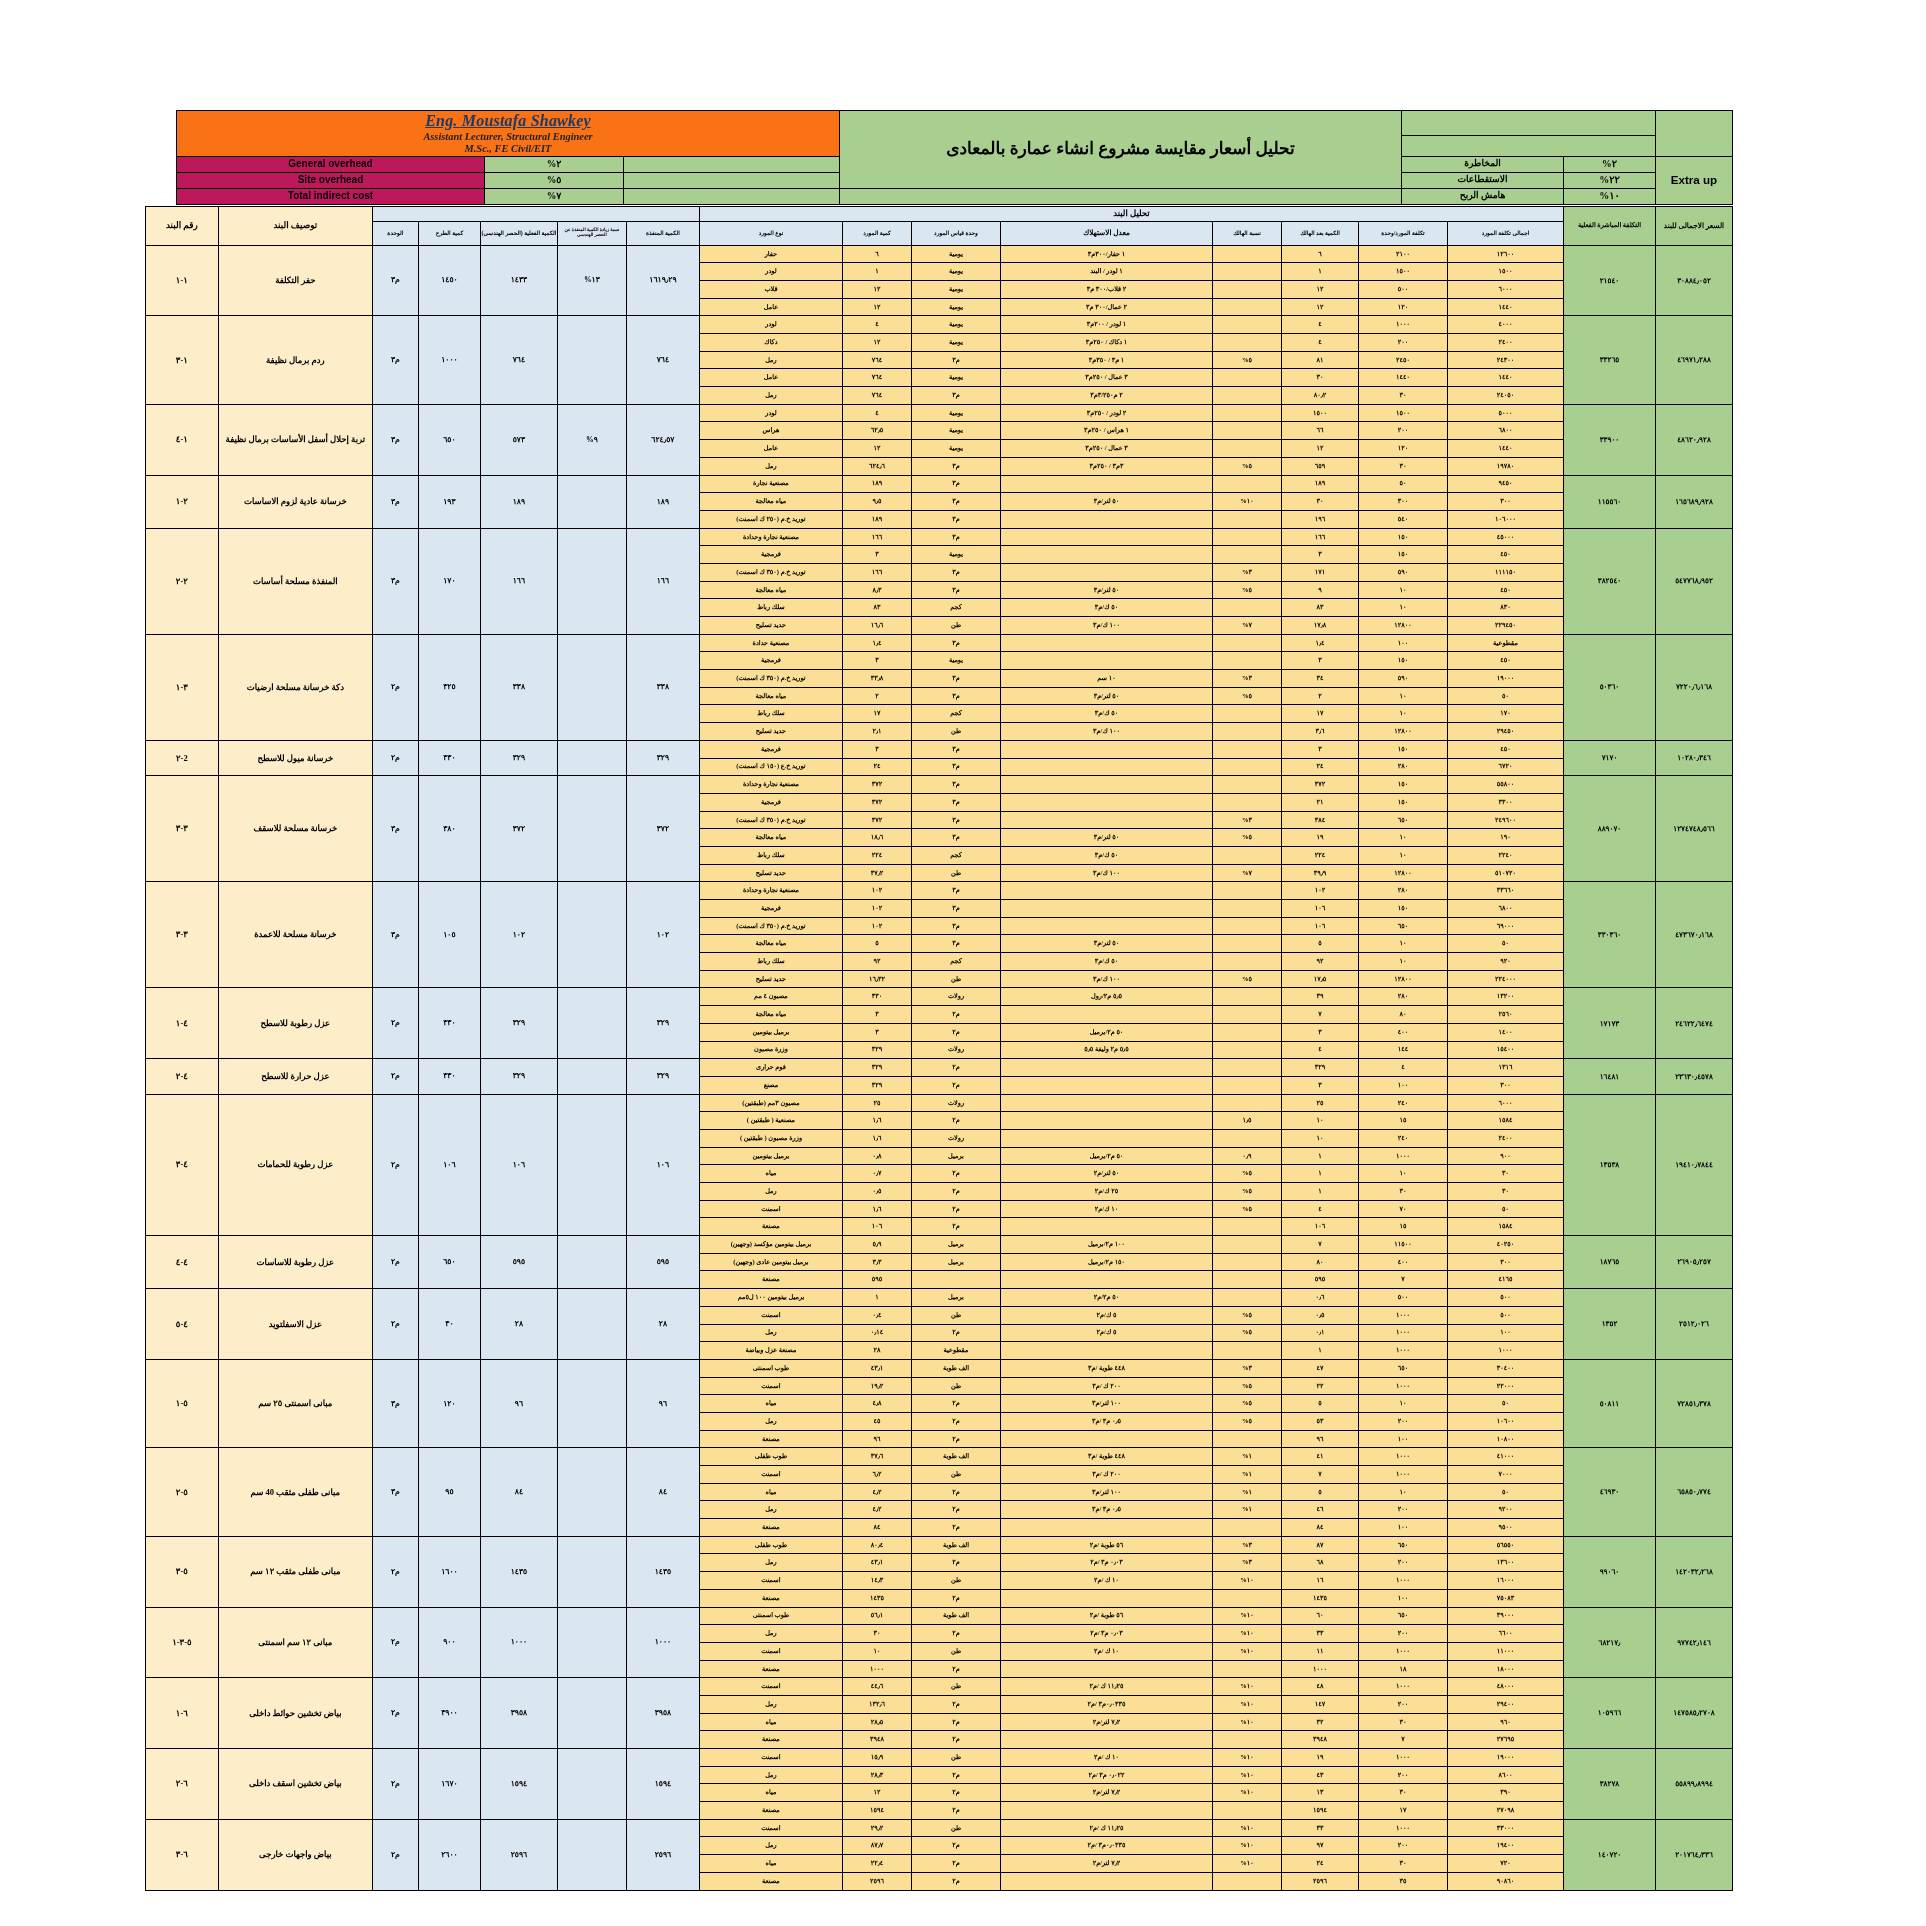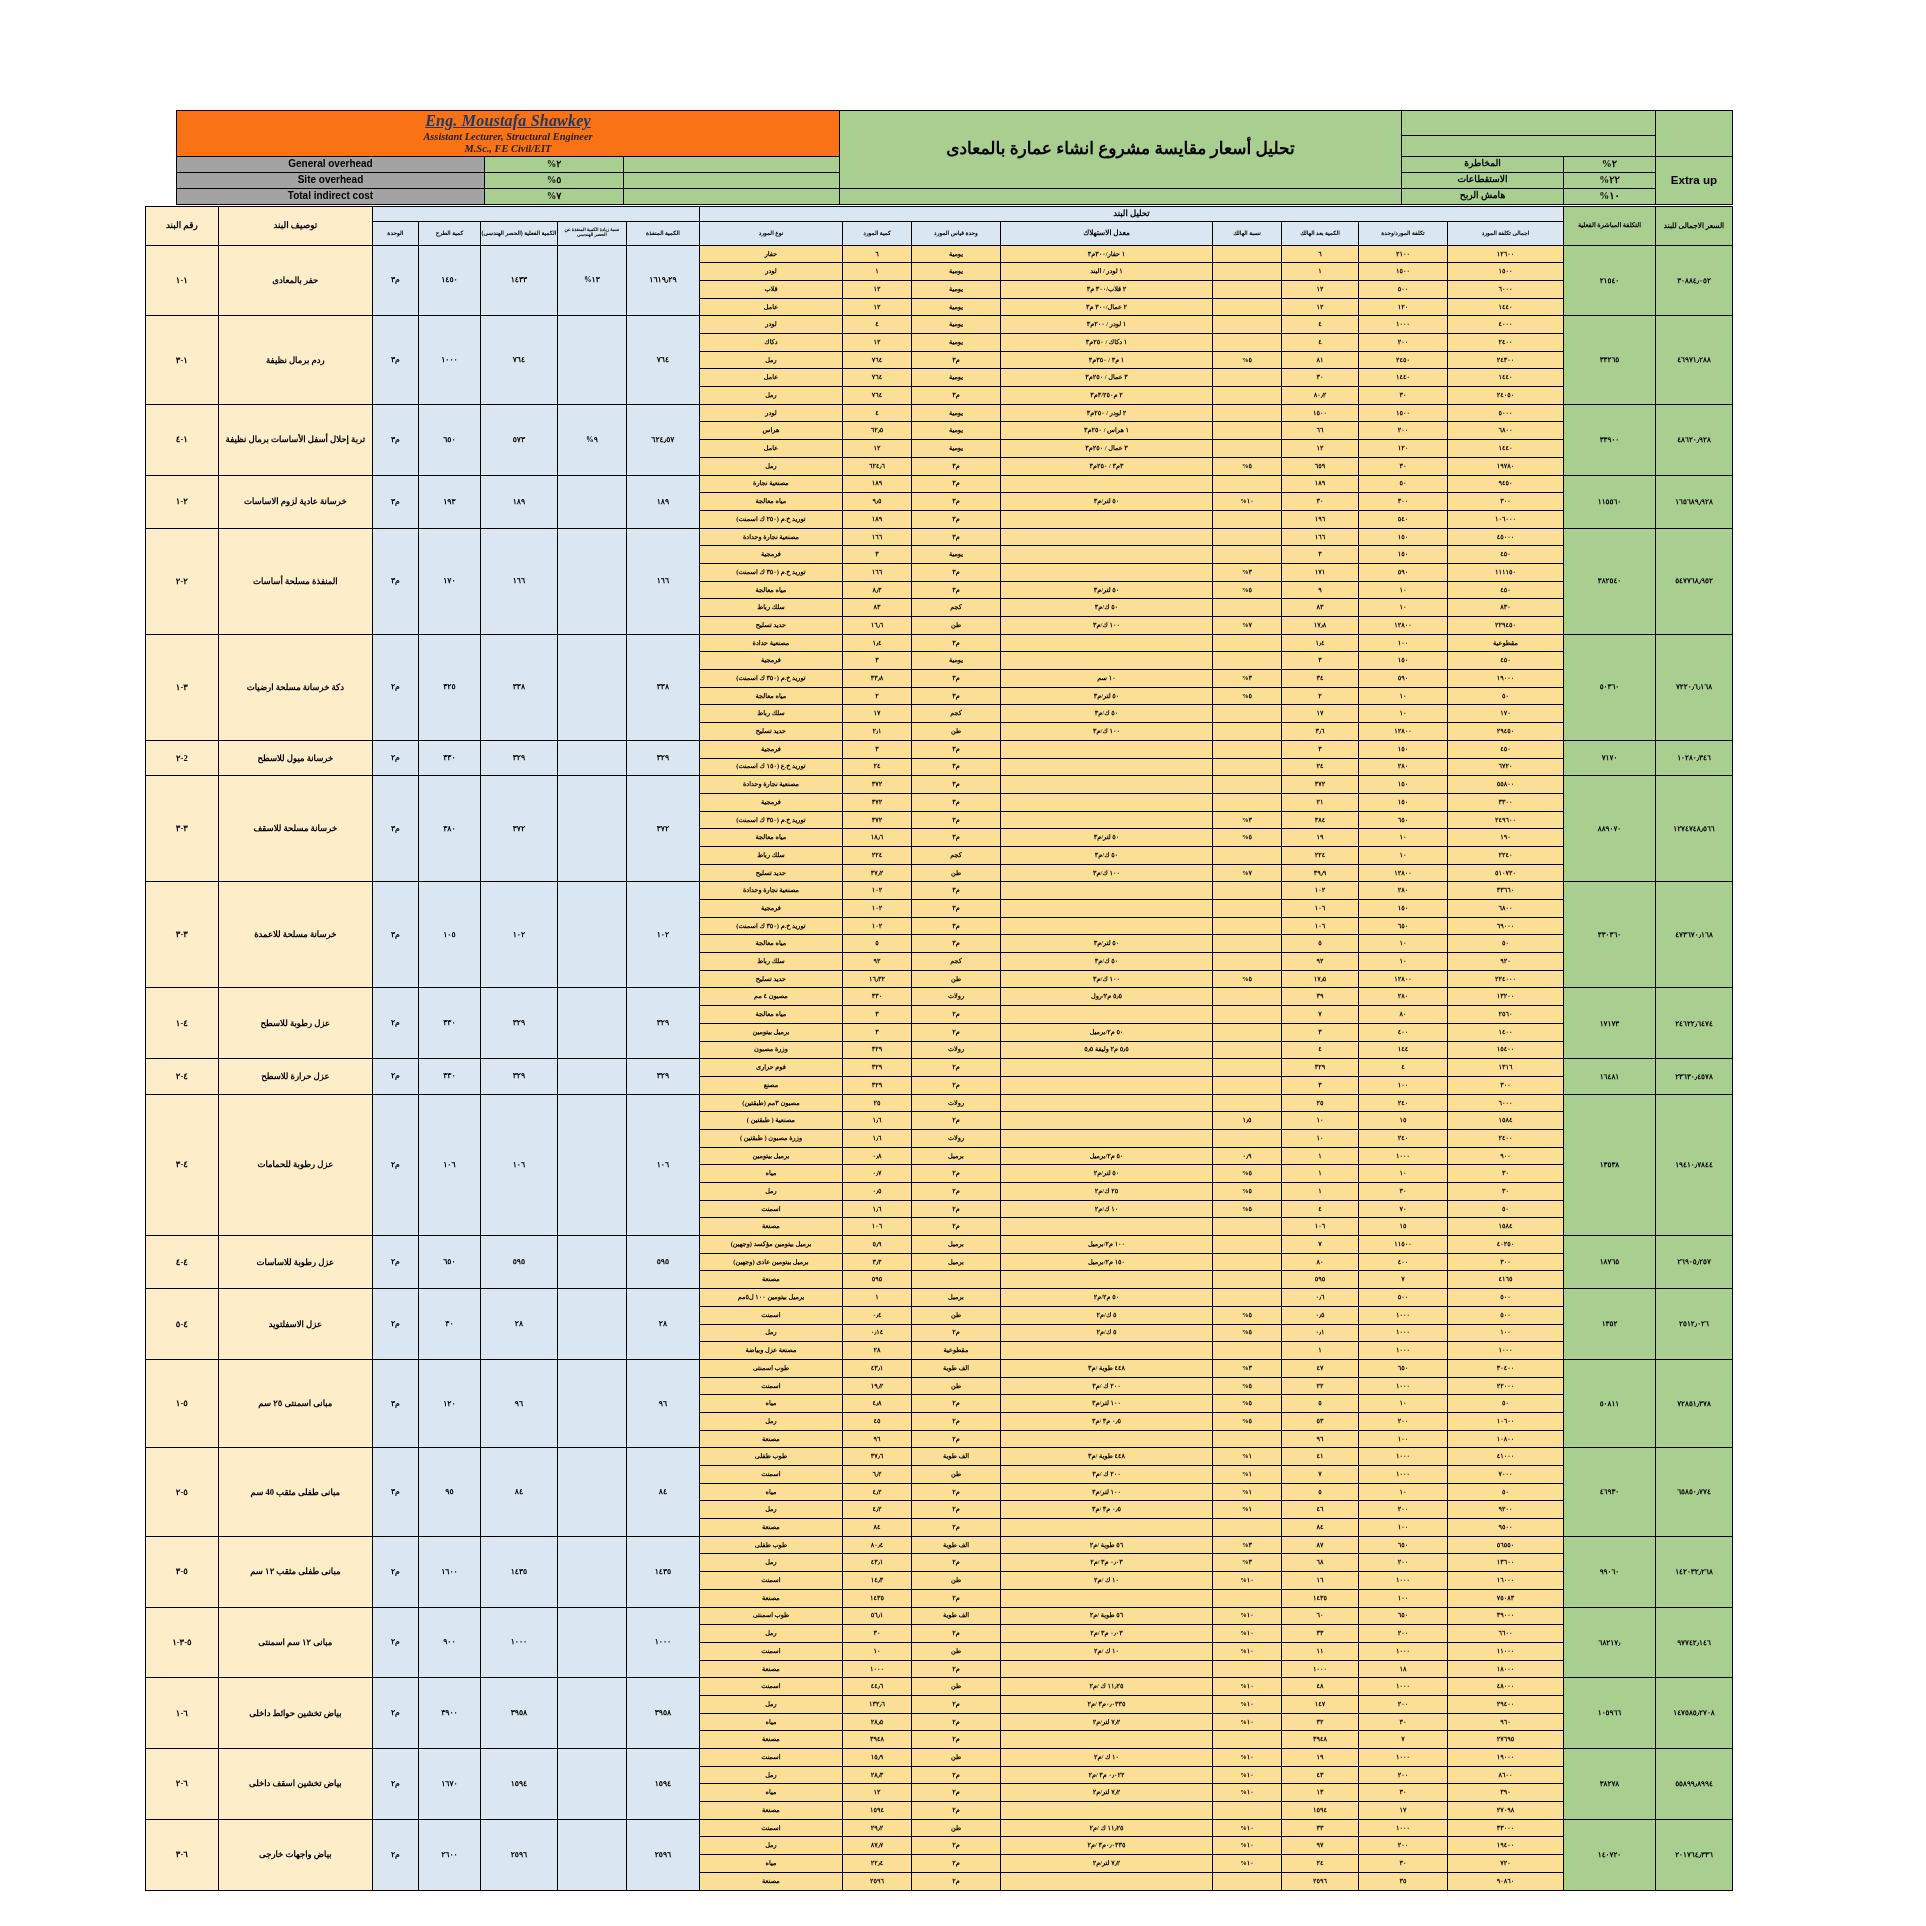--- a/index.html
+++ b/index.html
@@ -28,21 +28,21 @@
     font-size:17px;font-weight:bold;text-align:center;}
   .hdr-left-pct{font-size:10px;}
   .hdr-left-lbl{font-size:9.2px;}
   .extra-up{font-size:11.6px;font-family:"Liberation Sans",sans-serif;}
   .eng-box{background:#f97316;text-align:center;padding:2.3px 0 0.8px 0;}
   .eng-name{font-family:"Liberation Serif",serif;font-style:italic;font-weight:bold;
     color:#1f3864;font-size:16px;text-decoration:underline;letter-spacing:0.2px;}
   .eng-sub{font-family:"Liberation Serif",serif;font-style:italic;font-weight:bold;
     color:#222;font-size:10.4px;margin-top:1.5px;}
   .ovh-pct{background:#a9cf90;font-size:9.6px;}
-  .ovh-lbl{background:#a3a3a3;font-size:10px;font-family:"Liberation Sans",sans-serif;}
+  .ovh-lbl{background:#be185d;font-size:10px;font-family:"Liberation Sans",sans-serif;}
 
   
   .colhdr{font-size:7.3px;}
   .colhdr-sm{font-size:5.8px;}
   .grouphdr{font-size:8.5px;}
 
   
   .cdesc{font-size:8.5px;}
   .cnum{font-size:7.7px;}
   .cres{font-size:6.5px;}
@@ -164,21 +164,21 @@
             <td class="gold cres"></td>
             <td class="gold cres">١ حفار/٣٠٠م٣</td>
             <td class="gold cres">يومية</td>
             <td class="gold cres">٦</td>
             <td class="gold cres">حفار</td>
             <td class="blue cnum" rowspan="4">١٦١٩٫٢٩</td>
             <td class="blue cnum" rowspan="4">١٣%</td>
             <td class="blue cnum" rowspan="4">١٤٣٣</td>
             <td class="blue cnum" rowspan="4">١٤٥٠</td>
             <td class="blue cnum" rowspan="4">م٣</td>
-            <td class="cream cdesc" rowspan="4">حفر بالمعادى</td>
+            <td class="cream cdesc" rowspan="4">حفر التكلفة</td>
             <td class="cream cdesc" rowspan="4">١-١</td>
           </tr>
           <tr style="height: 17.7px;">
             <td class="gold cres">١٥٠٠</td>
             <td class="gold cres">١٥٠٠</td>
             <td class="gold cres">١</td>
             <td class="gold cres"></td>
             <td class="gold cres">١ لودر / البند</td>
             <td class="gold cres">يومية</td>
             <td class="gold cres">١</td>

